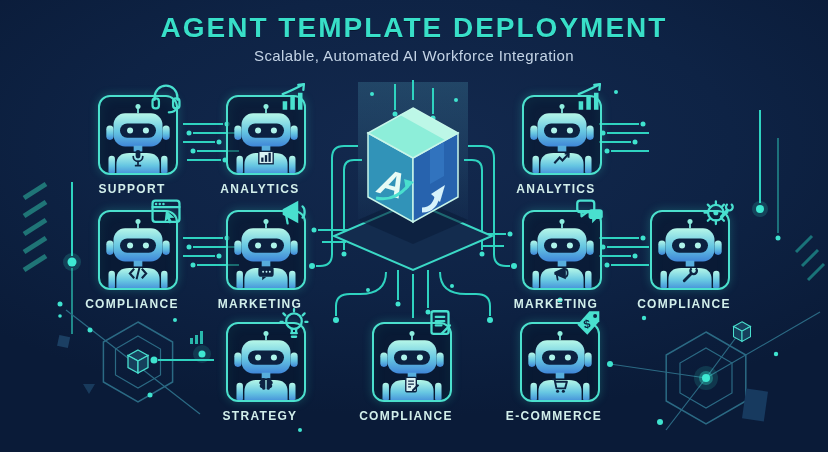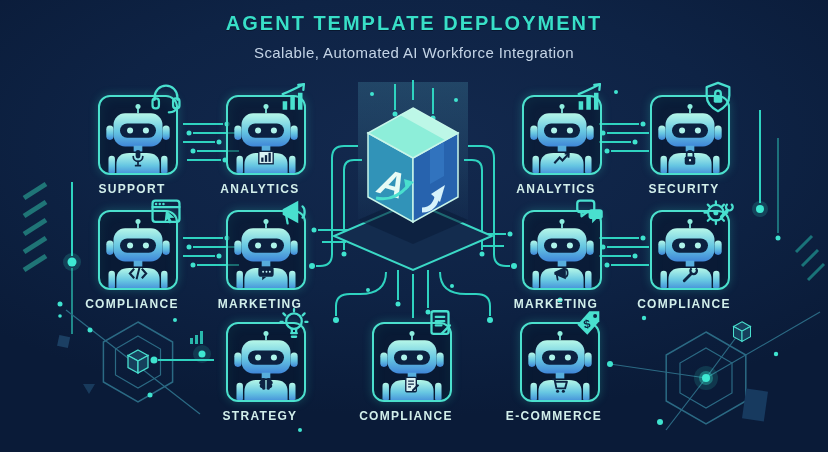--- a/index.html
+++ b/index.html
@@ -5,24 +5,24 @@
   html,body{margin:0;padding:0;background:#081528;}
   .canvas{
     position:relative;width:828px;height:452px;overflow:hidden;
     background:radial-gradient(ellipse 70% 60% at 50% 32%, #13294e 0%, #0e2345 55%, #0a1b38 100%);
     font-family:"Liberation Sans", sans-serif;
   }
   .decor{position:absolute;left:0;top:0;z-index:1;}
   .hub{position:absolute;left:330px;top:84px;width:170px;height:190px;z-index:2;}
   .hdr{position:absolute;top:12px;left:0;width:100%;text-align:center;z-index:4;}
   .title{
-    font-size:20px;font-weight:bold;letter-spacing:2px;color:#38dfc8;
+    font-size:28px;font-weight:bold;letter-spacing:2px;color:#38dfc8;
     text-shadow:0 1px 0 rgba(6,20,40,.8);
   }
-  .subtitle{margin-top:9px;font-size:15px;letter-spacing:.4px;color:#c4d4e6;}
+  .subtitle{margin-top:3px;font-size:15px;letter-spacing:.4px;color:#c4d4e6;}
   .agent{position:absolute;width:68px;z-index:3;}
   .frame{
     position:relative;width:80px;height:80px;box-sizing:border-box;
     border:2px solid #4be0cd;border-radius:12px;overflow:hidden;
     background:rgba(7,22,44,.55);
     box-shadow:0 0 10px rgba(52,222,200,.25), inset 0 0 14px rgba(52,222,200,.08);
   }
   .bot{position:absolute;left:50%;transform:translateX(-50%);bottom:-3px;width:72px;height:75px;}
   .emblem{position:absolute;left:50%;transform:translateX(-50%);bottom:3px;width:23px;height:23px;}
   .badge{position:absolute;top:-15px;right:-17px;width:34px;height:34px;z-index:5;}
@@ -321,38 +321,20 @@
           <rect x="4" y="15" width="3.2" height="6"></rect>
           <rect x="9.4" y="12" width="3.2" height="9"></rect>
           <rect x="14.8" y="9" width="3.2" height="12"></rect>
         </g>
       <path d="M4 10C9 8 13 6 19 3" class="bicon"></path>
       <path d="M19 3l-4 .4M19 3l-.4 4" class="bicon"></path>
     </svg>
     <div class="label">ANALYTICS</div>
   </div>
 
-  <div class="agent" style="left:650px;top:95px">
-    <div class="frame">
-      <svg class="bot" viewBox="0 0 100 104">
-          <use href="#robot"></use>
-        </svg>
-      <svg class="emblem" viewBox="0 0 24 24">
-        <rect x="6.5" y="10" width="11" height="8.5" rx="1.8" fill="#0d2443"></rect>
-        <path d="M8.5 10V7.5a3.5 3.5 0 0 1 7 0V10" class="eicon"></path>
-        <circle cx="12" cy="13.8" r="1.2" fill="#cfeef2"></circle>
-      </svg>
-    </div>
-    <svg class="badge" viewBox="0 0 24 24">
-      <path d="M12 2l8 3v6c0 6-4 9-8 11-4-2-8-5-8-11V5z" class="bicon"></path>
-      <rect x="9" y="11" width="6" height="5" rx="1" fill="#49e0cf"></rect>
-      <path d="M10 11V9.5a2 2 0 0 1 4 0V11" class="bicon"></path>
-    </svg>
-    <div class="label">SECURITY</div>
-  </div>
 
   <div class="agent" style="left:98px;top:210px">
     <div class="frame">
       <svg class="bot" viewBox="0 0 100 104">
           <use href="#robot"></use>
         </svg>
       <svg class="emblem" viewBox="0 0 24 24">
         <path d="M8 7l-4.5 5L8 17" stroke="#0d2443" stroke-width="2.2" fill="none"></path>
         <path d="M16 7l4.5 5L16 17" stroke="#0d2443" stroke-width="2.2" fill="none"></path>
         <path d="M13.5 6l-3 12" stroke="#0d2443" stroke-width="2" fill="none"></path>

